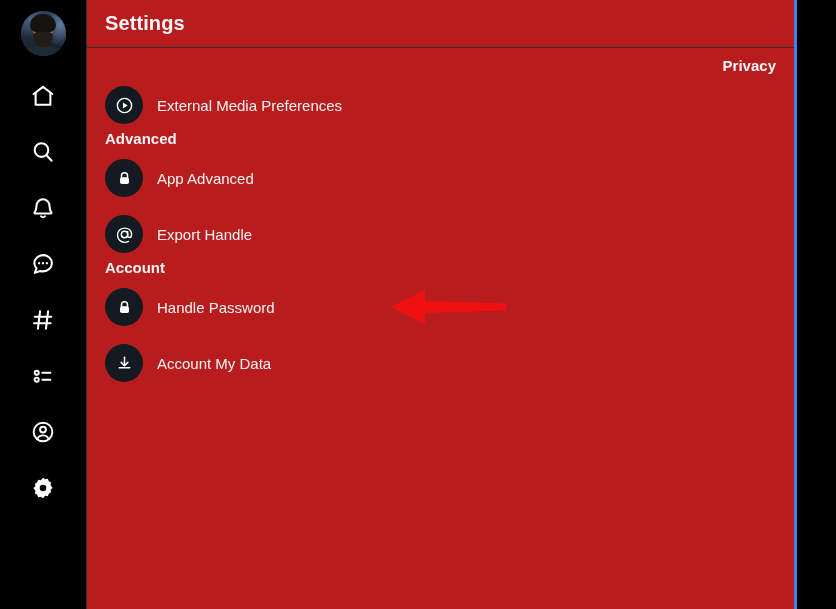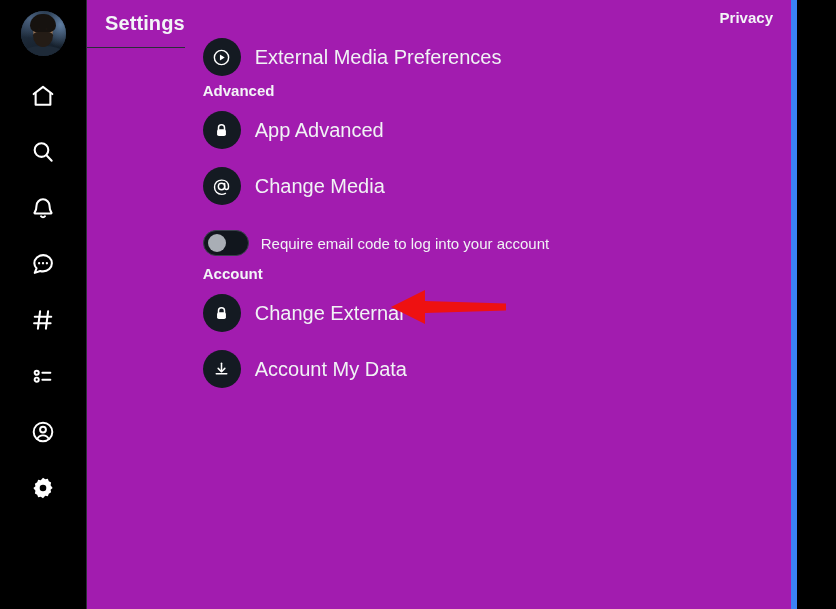--- a/index.html
+++ b/index.html
@@ -110,25 +110,25 @@
     border-radius: 50%;
     margin: 8px 0 0 0;
     flex: 0 0 auto;
   }
   .rail-item svg { display: block; }
 
   
   #content {
     width: 710px;
     flex: 0 0 710px;
-    border-right: 6px solid #3b82f6;
+    border-right: 3px solid #3b82f6;
     box-sizing: border-box;
     display: flex;
-    flex-direction: row;
-    background: #a21caf;
+    flex-direction: column;
+    background: #b91c1c;
     overflow: hidden;
   }
   #page-header {
     height: 48px;
     flex: 0 0 48px;
     display: flex;
     align-items: center;
     padding-left: 18px;
     border-bottom: 1px solid #2a2e37;
     box-sizing: border-box;
@@ -171,21 +171,21 @@
     flex: 0 0 38px;
     border-radius: 50%;
     background: #141a22;
     display: flex;
     align-items: center;
     justify-content: center;
     margin-right: 14px;
   }
   .row-icon svg { display: block; }
   .row-label {
-    font-size: 20px;
+    font-size: 15px;
     color: #f1f3f5;
     line-height: 1;
   }
 
   
   .toggle-row {
     display: flex;
     align-items: center;
     height: 44px;
     margin-top: 10px;
@@ -355,43 +355,37 @@
           </div>
           <div class="row-label">App Advanced</div>
         </div>
         <div class="row">
           <div class="row-icon">
             <svg width="19" height="19" viewBox="0 0 24 24" fill="none" stroke="#ffffff" stroke-width="1.8" stroke-linecap="round">
               <circle cx="12" cy="12" r="4"></circle>
               <path d="M16 8.3v4.9c0 1.7 1 2.6 2.3 2.6 1.5 0 2.6-1.3 2.6-3.6 0-5-3.6-8.3-8.7-8.3-5.2 0-9 3.8-9 9s3.8 9 9 9c1.9 0 3.5-.4 4.8-1.2"></path>
             </svg>
           </div>
-          <div class="row-label">Change Media</div>
+          <div class="row-label">Export Handle</div>
         </div>
       </section>
 
       <section class="section gap">
-        <div class="toggle-row">
-          <div class="toggle">
-            <div class="knob"></div>
-          </div>
-          <div class="toggle-label">Require email code to log into your account</div>
-        </div>
       </section>
 
       <section class="section gap">
         <div class="section-title">Account</div>
         <div class="row">
           <div class="row-icon">
             <svg width="19" height="19" viewBox="0 0 24 24">
               <path d="M8.2 10.6V8.4a3.8 3.8 0 0 1 7.6 0v2.2" fill="none" stroke="#ffffff" stroke-width="1.9" stroke-linecap="round"></path>
               <rect x="6.4" y="10.4" width="11.2" height="8.6" rx="2.3" fill="#ffffff"></rect>
             </svg>
           </div>
-          <div class="row-label">Change External</div>
+          <div class="row-label">Handle Password</div>
         </div>
         <div class="row">
           <div class="row-icon">
             <svg width="19" height="19" viewBox="0 0 24 24" fill="none" stroke="#ffffff" stroke-width="1.9" stroke-linecap="round" stroke-linejoin="round">
               <line x1="12" y1="4" x2="12" y2="14.2"></line>
               <path d="M7.8 10.6 12 14.8l4.2-4.2"></path>
               <path d="M5.4 17.4h13.2"></path>
             </svg>
           </div>
           <div class="row-label">Account My Data</div>

